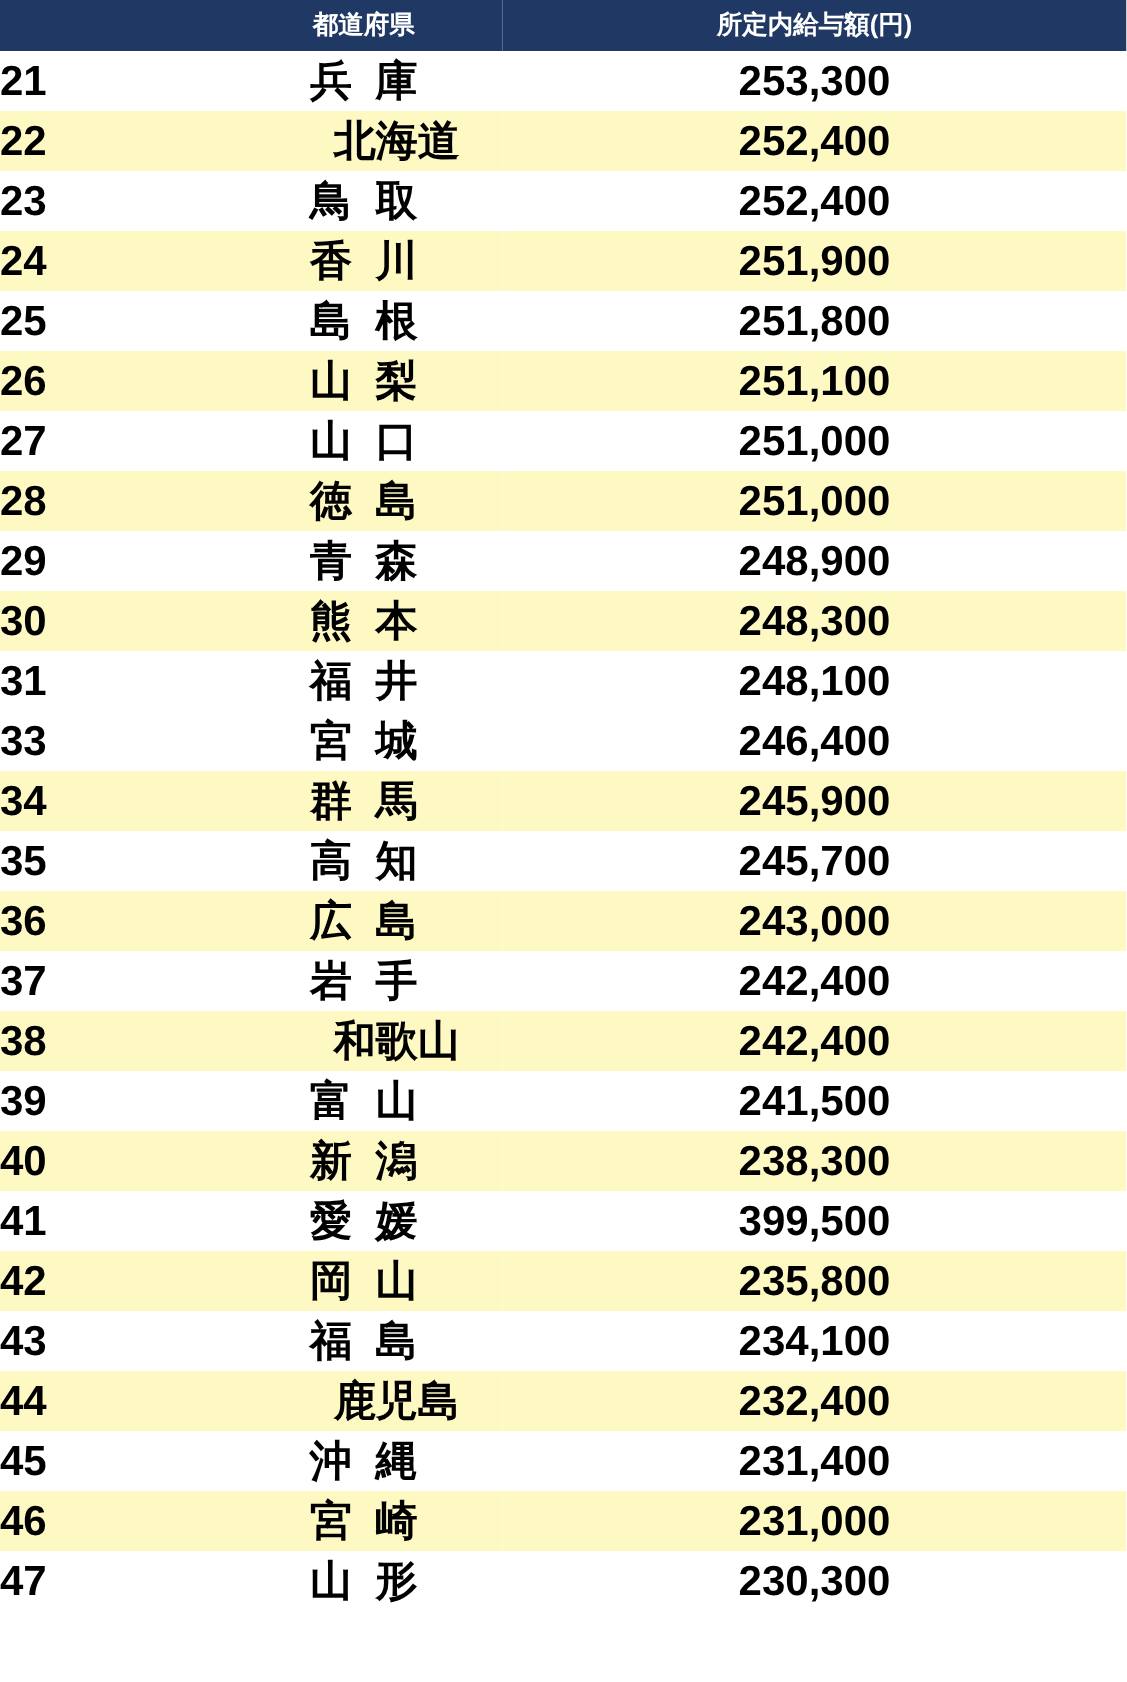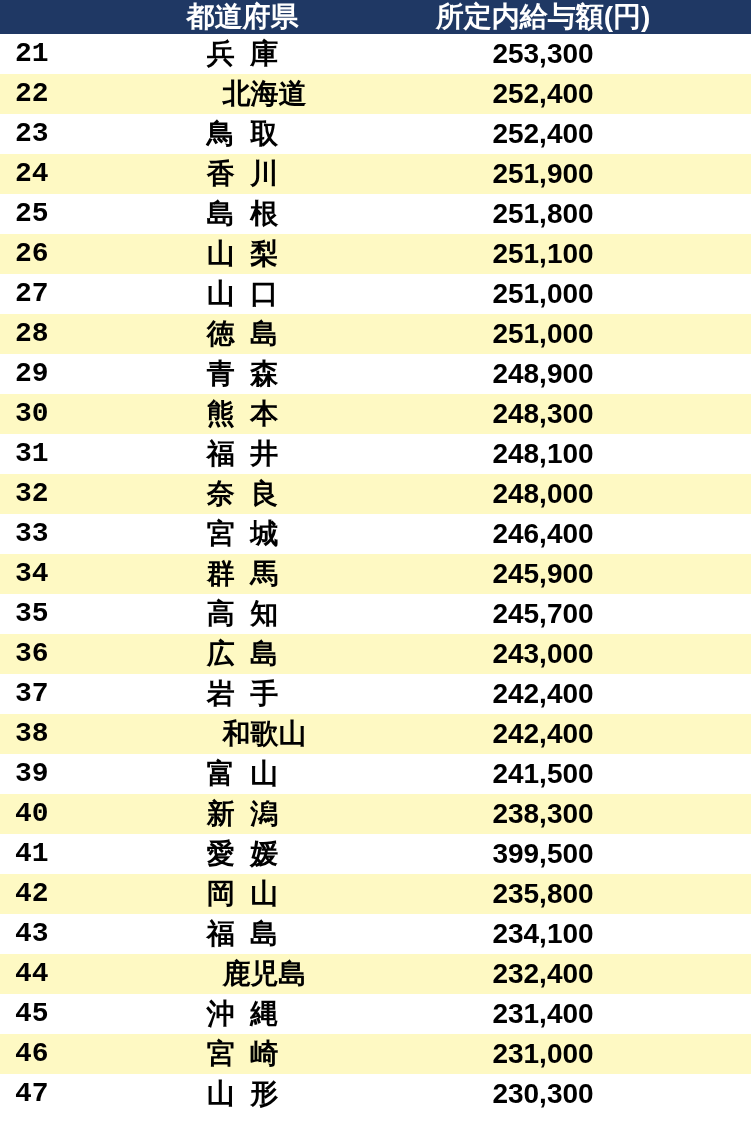--- a/index.html
+++ b/index.html
@@ -18,21 +18,21 @@
     border-collapse: collapse;
     table-layout: fixed;
   }
   .table col.c-rank { width: 150px; }
   .table col.c-pref { width: 185px; }
   .table col.c-val  { width: 416px; }
 
   thead th {
     background: #1f3864;
     color: #ffffff;
-    font-size: 28px;
+    font-size: 17px;
     font-weight: 700;
     height: 34px;
     padding: 0;
     text-align: center;
     vertical-align: middle;
     line-height: 34px;
   }
   thead th.rank-head {
     background: #1f3864;
   }
@@ -46,22 +46,21 @@
     line-height: 40px;
   }
   tbody tr.even td {
     background: #fef9c3;
   }
   tbody tr.odd td {
     background: #ffffff;
   }
   td.rank {
     text-align: left;
-    padding-left: 15px;
-    font-family: Liberation Mono, monospace;
+    padding-left: 0;
   }
   td.pref {
     text-align: center;
   }
   td.val {
     text-align: center;
   }
   .pref-inner {
     display: inline-block;
     letter-spacing: 0.14em;
@@ -138,25 +137,20 @@
       <tr class="even">
         <td class="rank">30</td>
         <td class="pref"><span class="pref-inner">熊 本</span></td>
         <td class="val">248,300</td>
       </tr>
       <tr class="odd">
         <td class="rank">31</td>
         <td class="pref"><span class="pref-inner">福 井</span></td>
         <td class="val">248,100</td>
       </tr>
-      <tr class="even">
-        <td class="rank">32</td>
-        <td class="pref"><span class="pref-inner">奈 良</span></td>
-        <td class="val">248,000</td>
-      </tr>
       <tr class="odd">
         <td class="rank">33</td>
         <td class="pref"><span class="pref-inner">宮 城</span></td>
         <td class="val">246,400</td>
       </tr>
       <tr class="even">
         <td class="rank">34</td>
         <td class="pref"><span class="pref-inner">群 馬</span></td>
         <td class="val">245,900</td>
       </tr>

